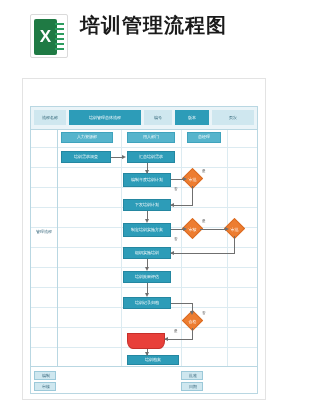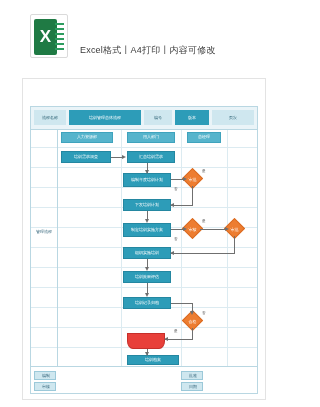--- a/index.html
+++ b/index.html
@@ -120,21 +120,21 @@
         </div>
       <div class="lines">
           <i></i>
           <i></i>
           <i></i>
           <i></i>
           <i></i>
           <i></i>
         </div>
     </div>
-    <div class="header-sub">Excel格式丨A4打印丨内容可修改</div>
+    <div class="header-title">培训管理流程图</div>
   </div>
 
   <div class="sheet"></div>
 
   <div class="grid">
 
     <div class="gridlines">
       <div class="h" style="top:22px"></div>
       <div class="h" style="top:40px"></div>
       <div class="h" style="top:60px"></div>

